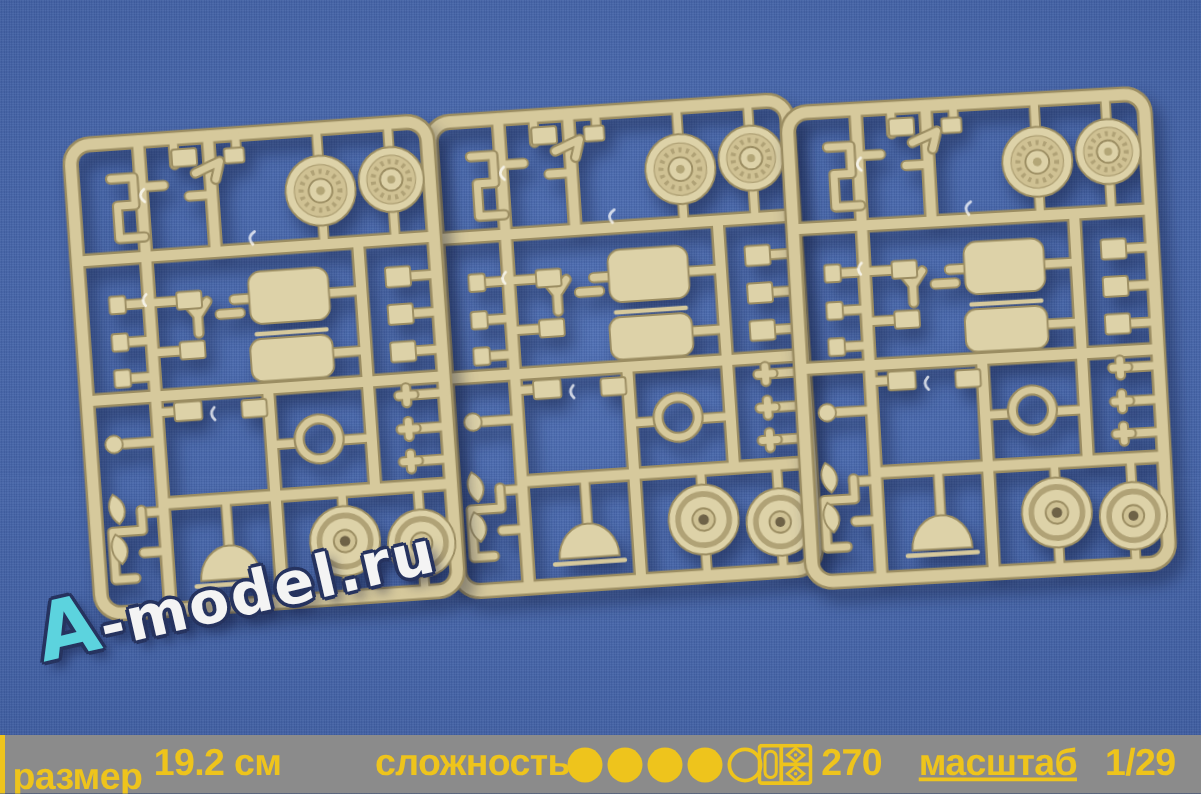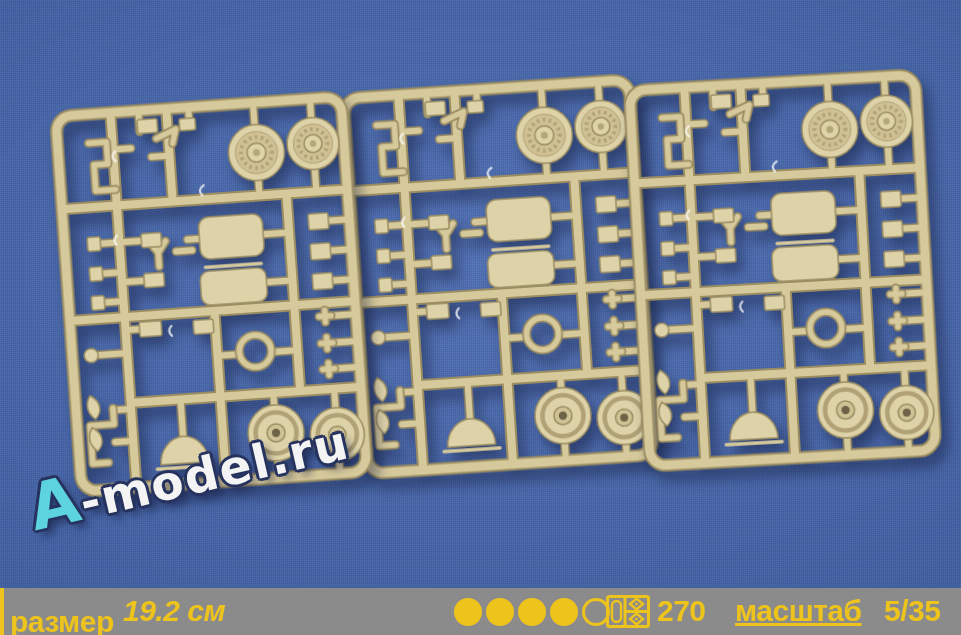--- a/index.html
+++ b/index.html
@@ -58,21 +58,21 @@
     position:absolute;left:0;right:0;bottom:0;height:47px;
     background:var(--bar);z-index:10;
   }
   .bar-stripe{position:absolute;left:0;top:0;width:4px;height:47px;background:var(--accent);}
   .bar-text{
     position:absolute;top:0;line-height:46px;
     font-weight:bold;font-size:30px;color:var(--accent);
     letter-spacing:-0.5px;white-space:nowrap;
   }
   #size-label{left:10px;margin-top:11px;}
-  #size-value{left:123px;font-style:italic;}
+  #size-value{left:123px;}
   #cx-label{left:300px;}
   #parts-count{left:657px;text-align:center;}
   #scale-label{left:735px;text-decoration:underline;}
   #scale-value{left:884px;}
   .dots{position:absolute;left:454px;top:0;height:47px;display:flex;align-items:center;gap:4px;}
   .dot{width:28px;height:28px;border-radius:50%;box-sizing:border-box;}
   .dot.filled{background:var(--accent);}
   .dot.empty{border:3px solid var(--accent);}
   .bar-icon{position:absolute;left:606px;top:7px;}
 </style>
@@ -186,20 +186,21 @@
     </svg>
 
   <div class="watermark">
     <span class="wm-a">A</span><span class="wm-rest">-model.ru</span>
   </div>
 
   <div class="info-bar">
     <div class="bar-stripe"></div>
     <span class="bar-text" id="size-label">размер</span>
     <span class="bar-text" id="size-value">19.2 см</span>
+    <span class="bar-text" id="cx-label">сложность</span>
     <div class="dots">
         <span class="dot filled"></span>
         <span class="dot filled"></span>
         <span class="dot filled"></span>
         <span class="dot filled"></span>
         <span class="dot empty"></span>
       </div>
     <svg class="bar-icon" width="44" height="33" viewBox="0 0 44 33">
       <g fill="none" stroke="var(--accent)" stroke-width="3">
         <rect x="1.5" y="1.5" width="41" height="30" rx="2"></rect>
@@ -209,15 +210,15 @@
       <g fill="none" stroke="var(--accent)" stroke-width="2.4">
         <rect x="6" y="6" width="9" height="21" rx="4.5"></rect>
         <path d="M30.5,3.5 L37,9 L30.5,14.5 L24,9 Z"></path>
         <path d="M30.5,18.5 L37,24 L30.5,29.5 L24,24 Z"></path>
       </g>
       <rect x="29.3" y="7.8" width="2.4" height="2.4" fill="var(--accent)"></rect>
       <rect x="29.3" y="22.8" width="2.4" height="2.4" fill="var(--accent)"></rect>
     </svg>
     <span class="bar-text" id="parts-count">270</span>
     <span class="bar-text" id="scale-label">масштаб</span>
-    <span class="bar-text" id="scale-value">5/35</span>
+    <span class="bar-text" id="scale-value">1/29</span>
   </div>
 </div>
 
 </body></html>

